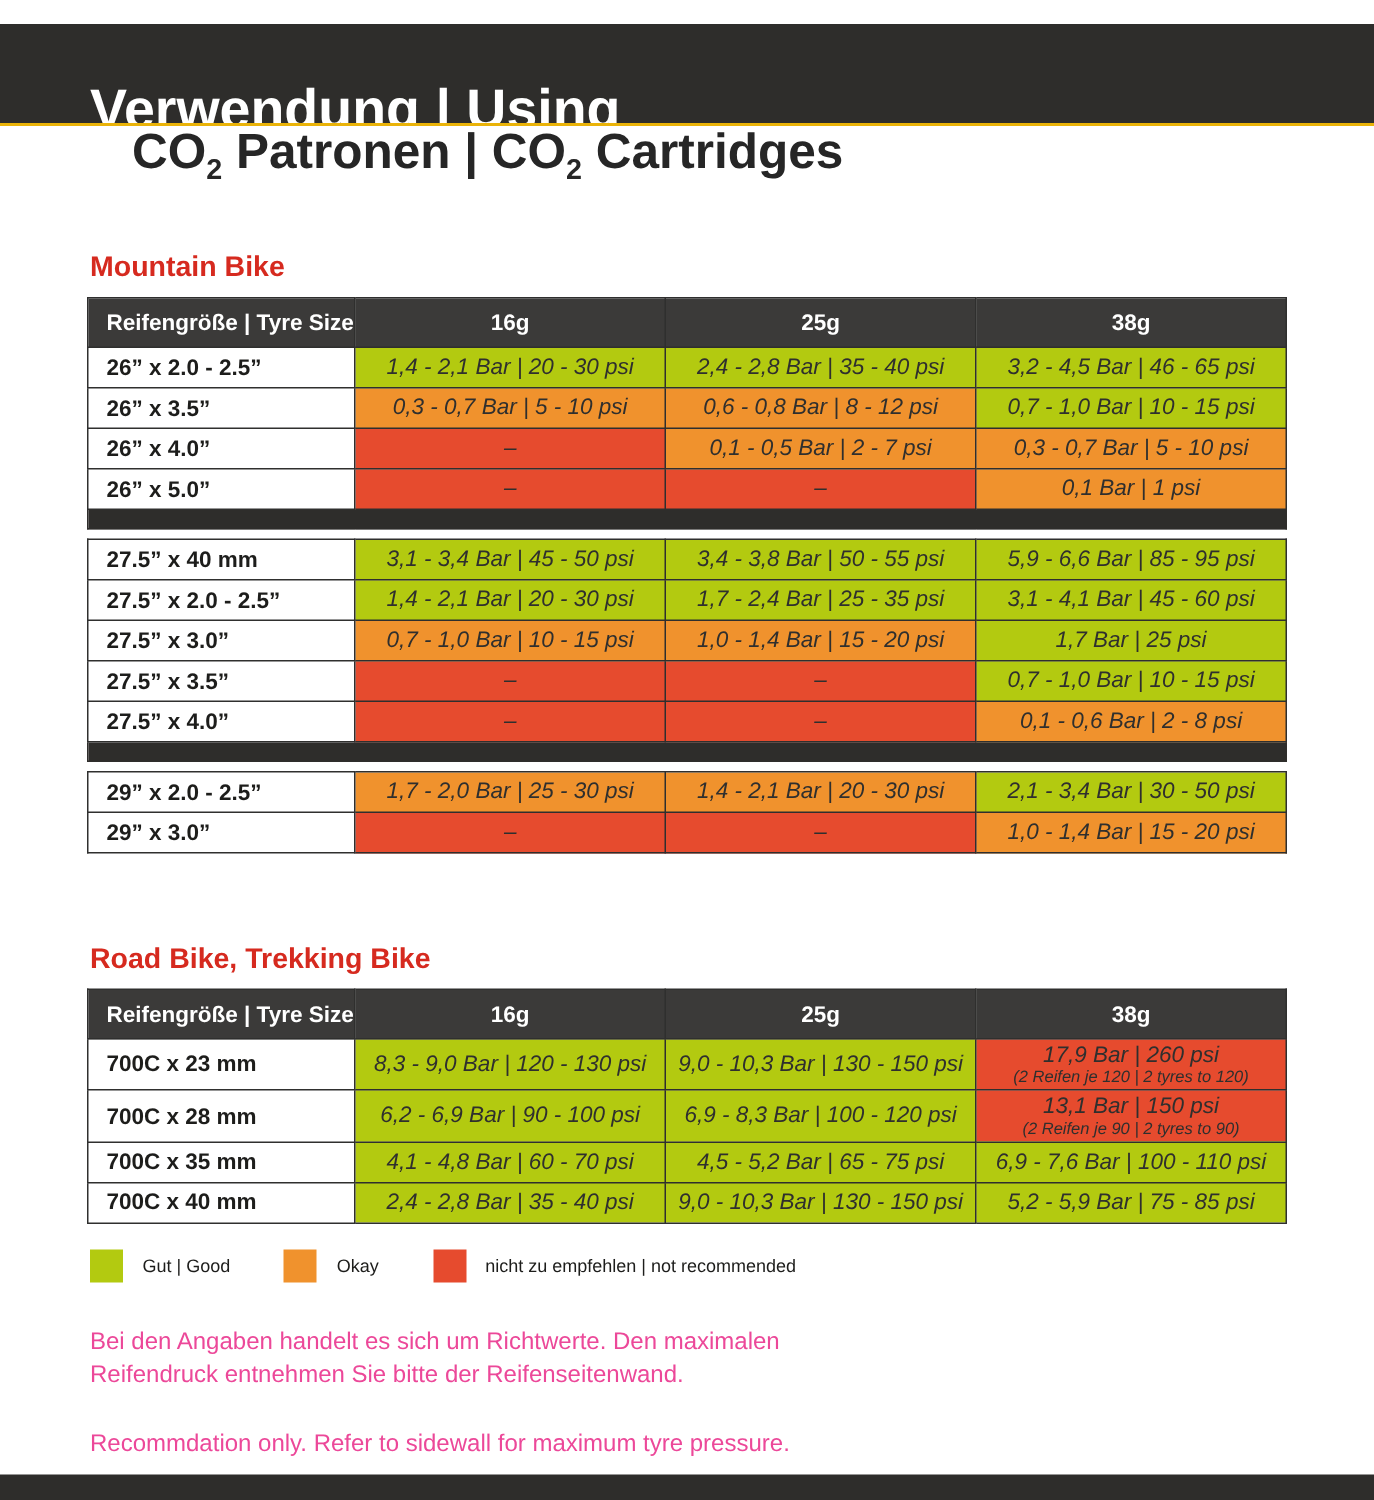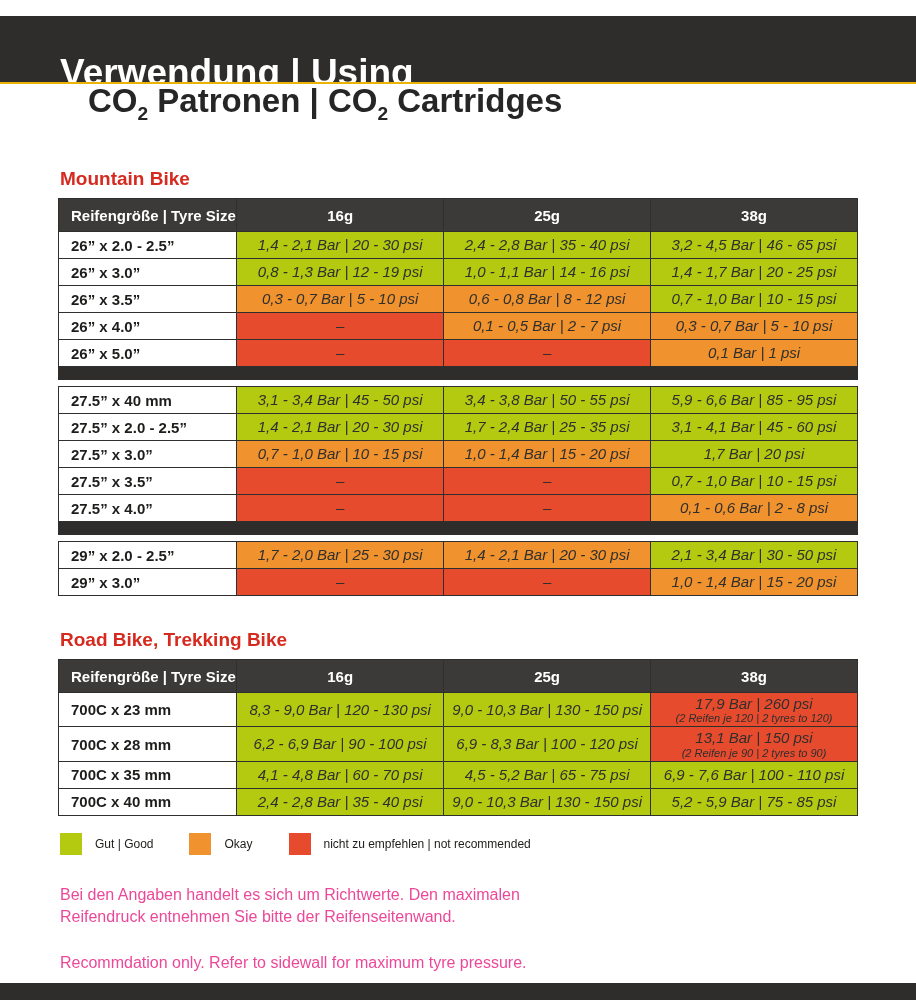--- a/index.html
+++ b/index.html
@@ -179,32 +179,20 @@
                 <div class="val-main">1,4 - 2,1 Bar | 20 - 30 psi</div>
               </td>
               <td class="val-cell cell-good">
                 <div class="val-main">2,4 - 2,8 Bar | 35 - 40 psi</div>
               </td>
               <td class="val-cell cell-good">
                 <div class="val-main">3,2 - 4,5 Bar | 46 - 65 psi</div>
               </td>
             </tr>
             <tr>
-              <th class="size-cell">26” x 3.0”</th>
-              <td class="val-cell cell-good">
-                <div class="val-main">0,8 - 1,3 Bar | 12 - 19 psi</div>
-              </td>
-              <td class="val-cell cell-good">
-                <div class="val-main">1,0 - 1,1 Bar | 14 - 16 psi</div>
-              </td>
-              <td class="val-cell cell-good">
-                <div class="val-main">1,4 - 1,7 Bar | 20 - 25 psi</div>
-              </td>
-            </tr>
-            <tr>
               <th class="size-cell">26” x 3.5”</th>
               <td class="val-cell cell-okay">
                 <div class="val-main">0,3 - 0,7 Bar | 5 - 10 psi</div>
               </td>
               <td class="val-cell cell-okay">
                 <div class="val-main">0,6 - 0,8 Bar | 8 - 12 psi</div>
               </td>
               <td class="val-cell cell-good">
                 <div class="val-main">0,7 - 1,0 Bar | 10 - 15 psi</div>
               </td>
@@ -265,21 +253,21 @@
             </tr>
             <tr>
               <th class="size-cell">27.5” x 3.0”</th>
               <td class="val-cell cell-okay">
                 <div class="val-main">0,7 - 1,0 Bar | 10 - 15 psi</div>
               </td>
               <td class="val-cell cell-okay">
                 <div class="val-main">1,0 - 1,4 Bar | 15 - 20 psi</div>
               </td>
               <td class="val-cell cell-good">
-                <div class="val-main">1,7 Bar | 20 psi</div>
+                <div class="val-main">1,7 Bar | 25 psi</div>
               </td>
             </tr>
             <tr>
               <th class="size-cell">27.5” x 3.5”</th>
               <td class="val-cell cell-bad">
                 <div class="val-main">–</div>
               </td>
               <td class="val-cell cell-bad">
                 <div class="val-main">–</div>
               </td>

